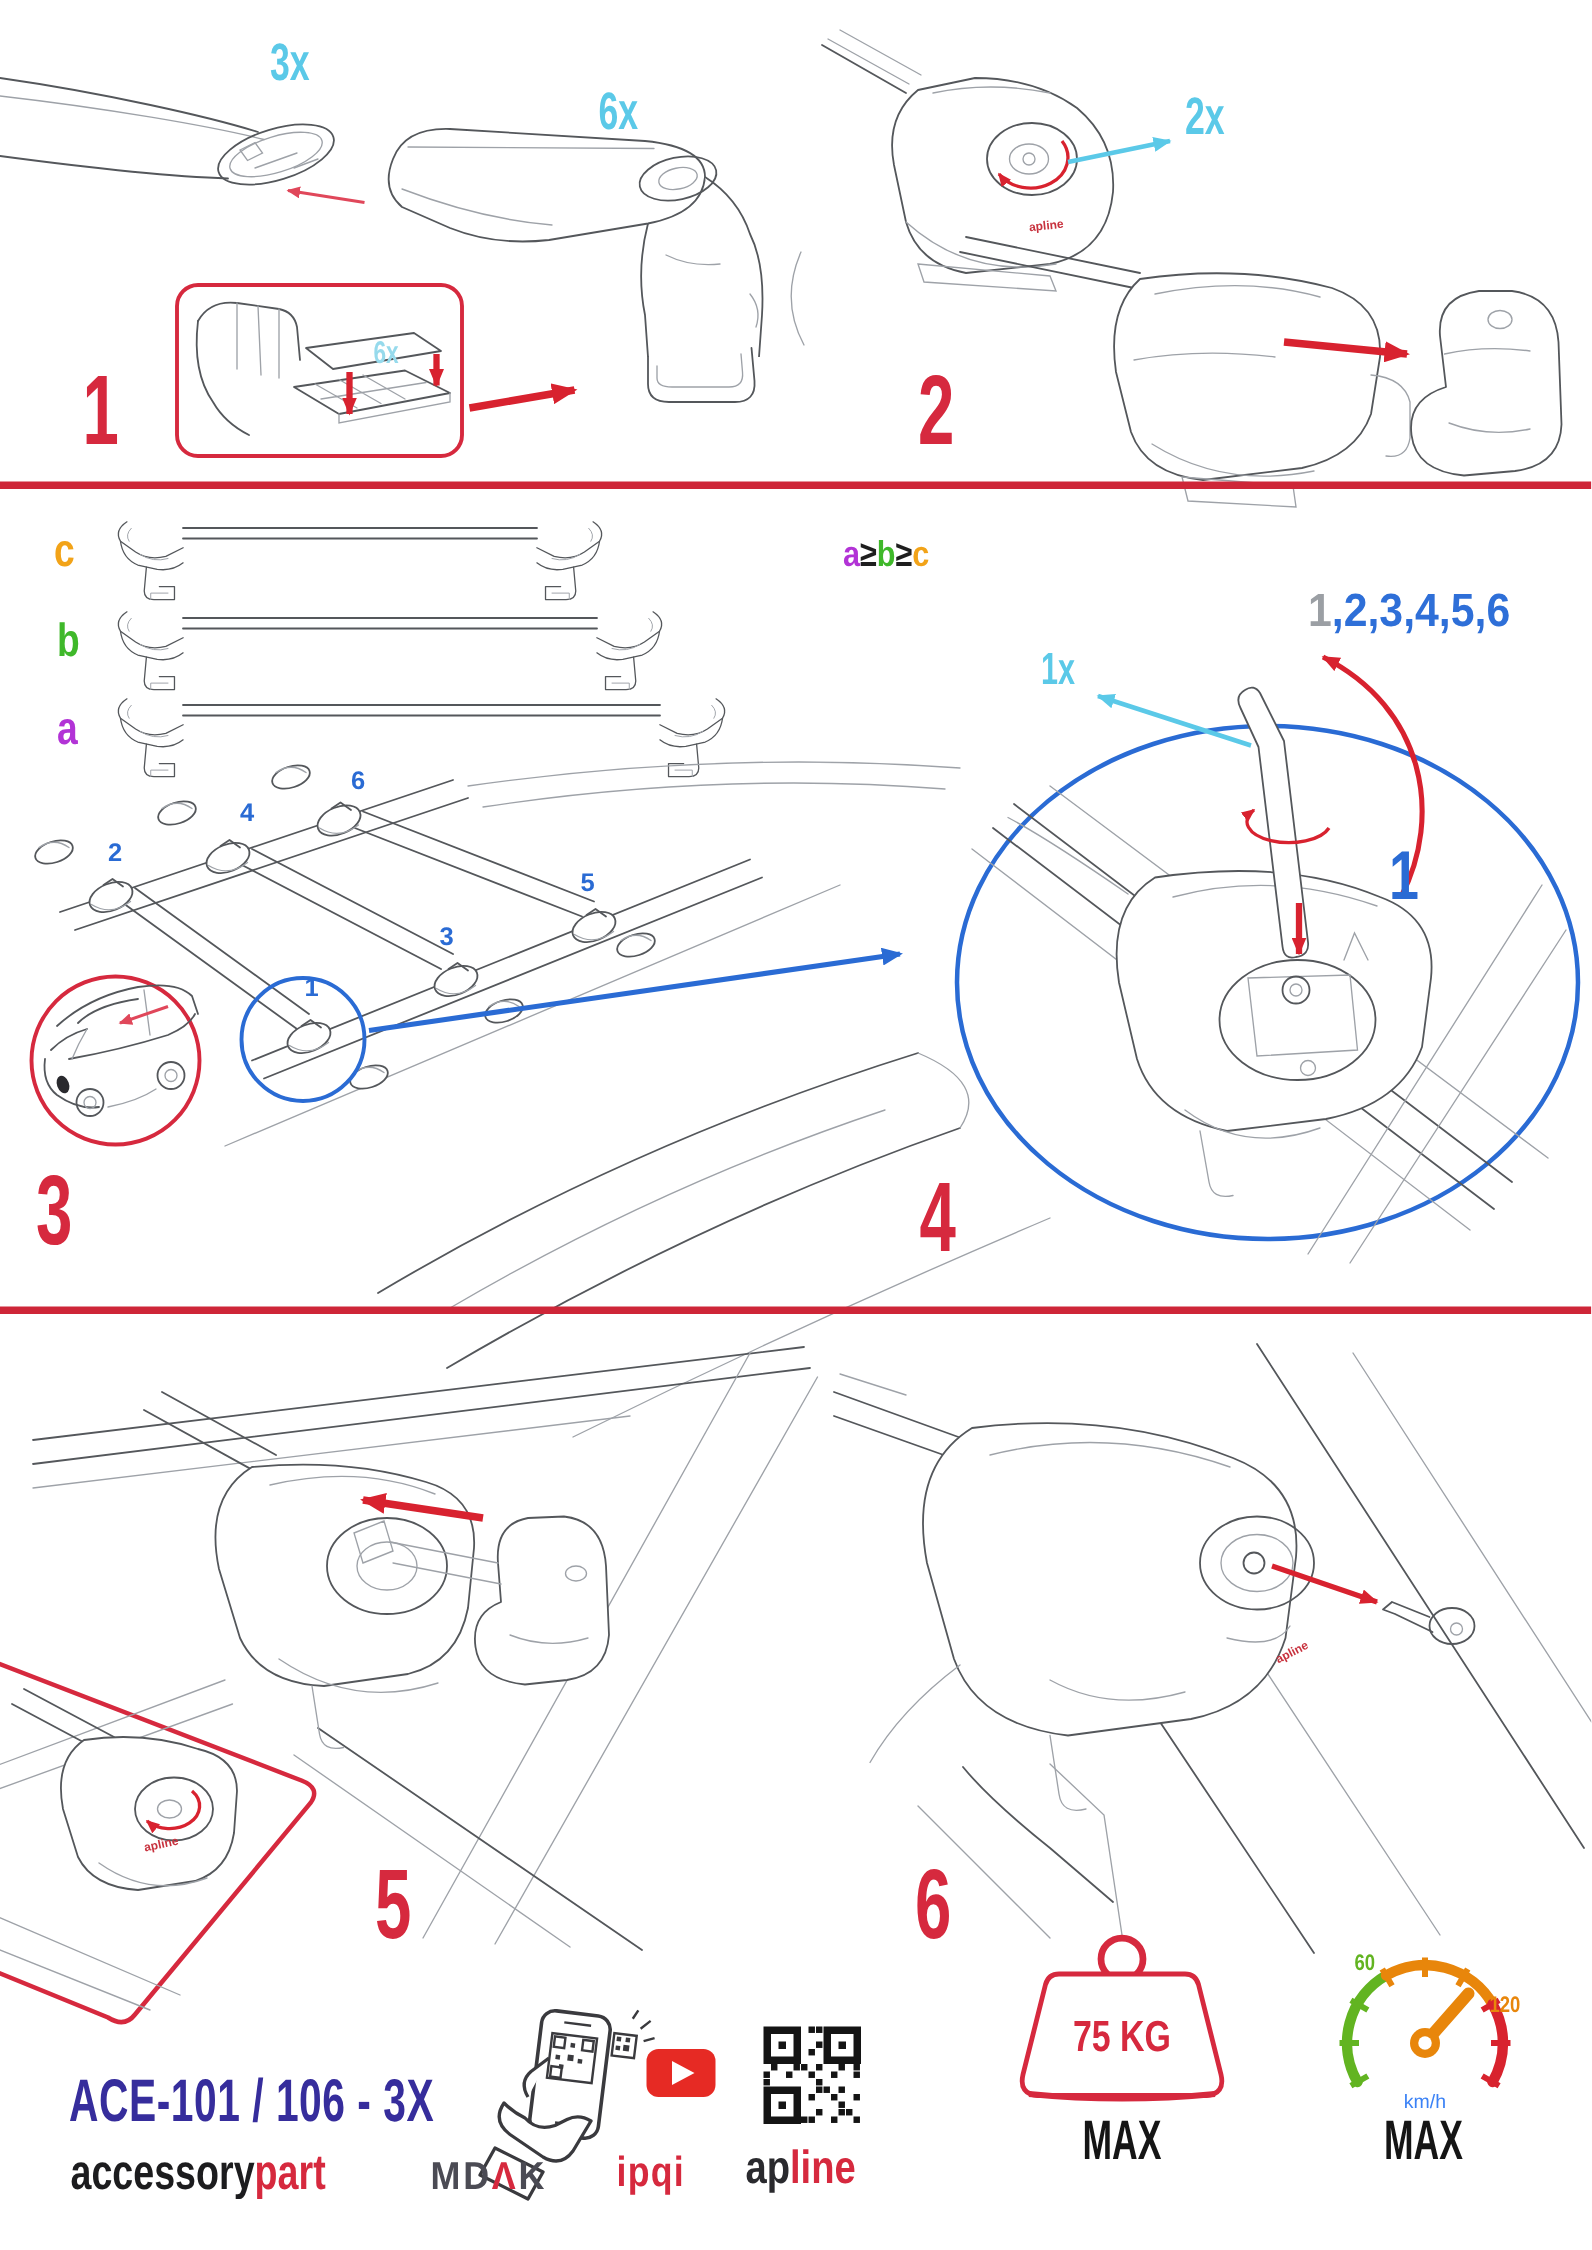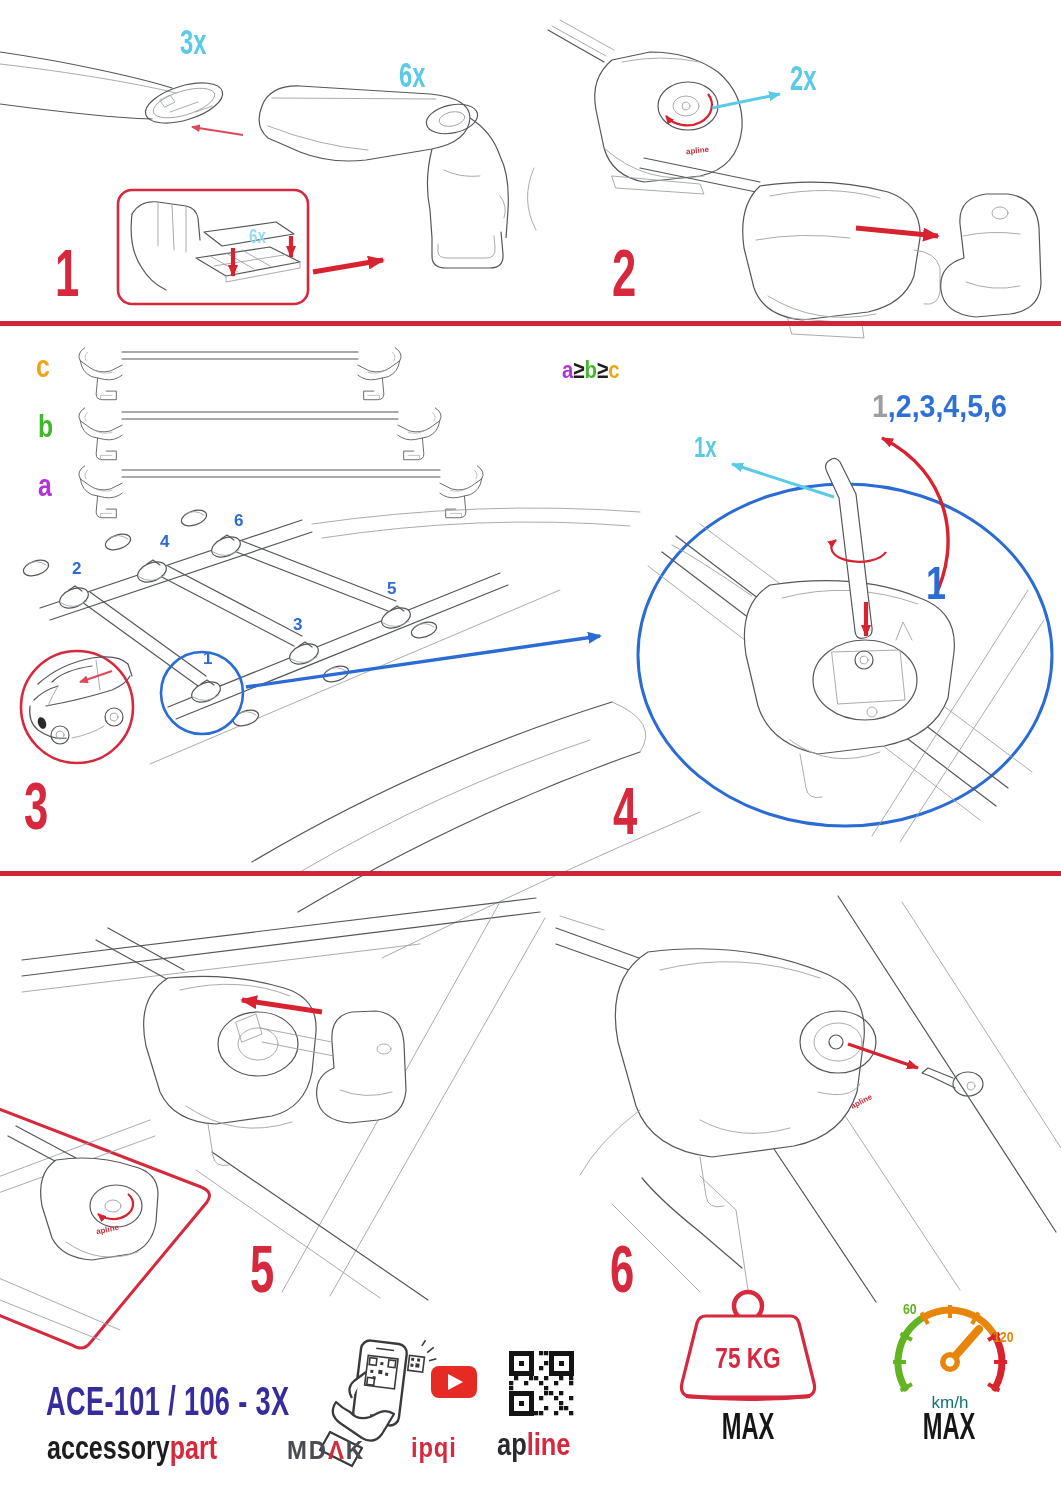--- a/index.html
+++ b/index.html
@@ -28,21 +28,21 @@
   .mdak{font-size:26px;font-weight:800;color:#4B4B54;letter-spacing:2px;transform:scaleX(0.92)}
   .mdak .r{color:#D6293E}
   .ipqi{font-size:28px;font-weight:600;color:#D6293E;letter-spacing:1px;transform:scaleX(0.85)}
   .apline{font-size:31px;font-weight:800;transform:scaleX(0.82)}
   .apline .k{color:#2A2A2E}.apline .r{color:#D6293E}
   .ctr{text-align:center;transform-origin:center top}
   .kg{font-size:29px;font-weight:700;color:#D6293E;transform:scaleX(0.78)}
   .maxlab{font-size:37px;font-weight:700;color:#151515;transform:scaleX(0.64)}
   .glab{font-size:15px;font-weight:700;transform:scaleX(0.82)}
   .g60{color:#62B421}.g120{color:#E8860B}
-  .kmh{font-size:17px;color:#0f766e}
+  .kmh{font-size:13px;color:#3b82f6}
   .brandtiny{font-size:8px;font-weight:700;color:#C8323E}
 
   .ln{fill:none;stroke:#54575B;stroke-width:1.2;stroke-linecap:round;stroke-linejoin:round}
   .lnf{fill:#fff;stroke:#54575B;stroke-width:1.2;stroke-linejoin:round}
   .lt{fill:none;stroke:#9EA2A8;stroke-width:0.9;stroke-linecap:round}
   .redbox{fill:none;stroke:#D6293E;stroke-width:2.6}
   .ar5{stroke:#D8222F;stroke-width:5;fill:none}
   .ar4{stroke:#D8222F;stroke-width:4.2;fill:none}
   .ar35{stroke:#D8222F;stroke-width:3.4;fill:none}
   .ar2{stroke:#E0475A;stroke-width:2;fill:none}

